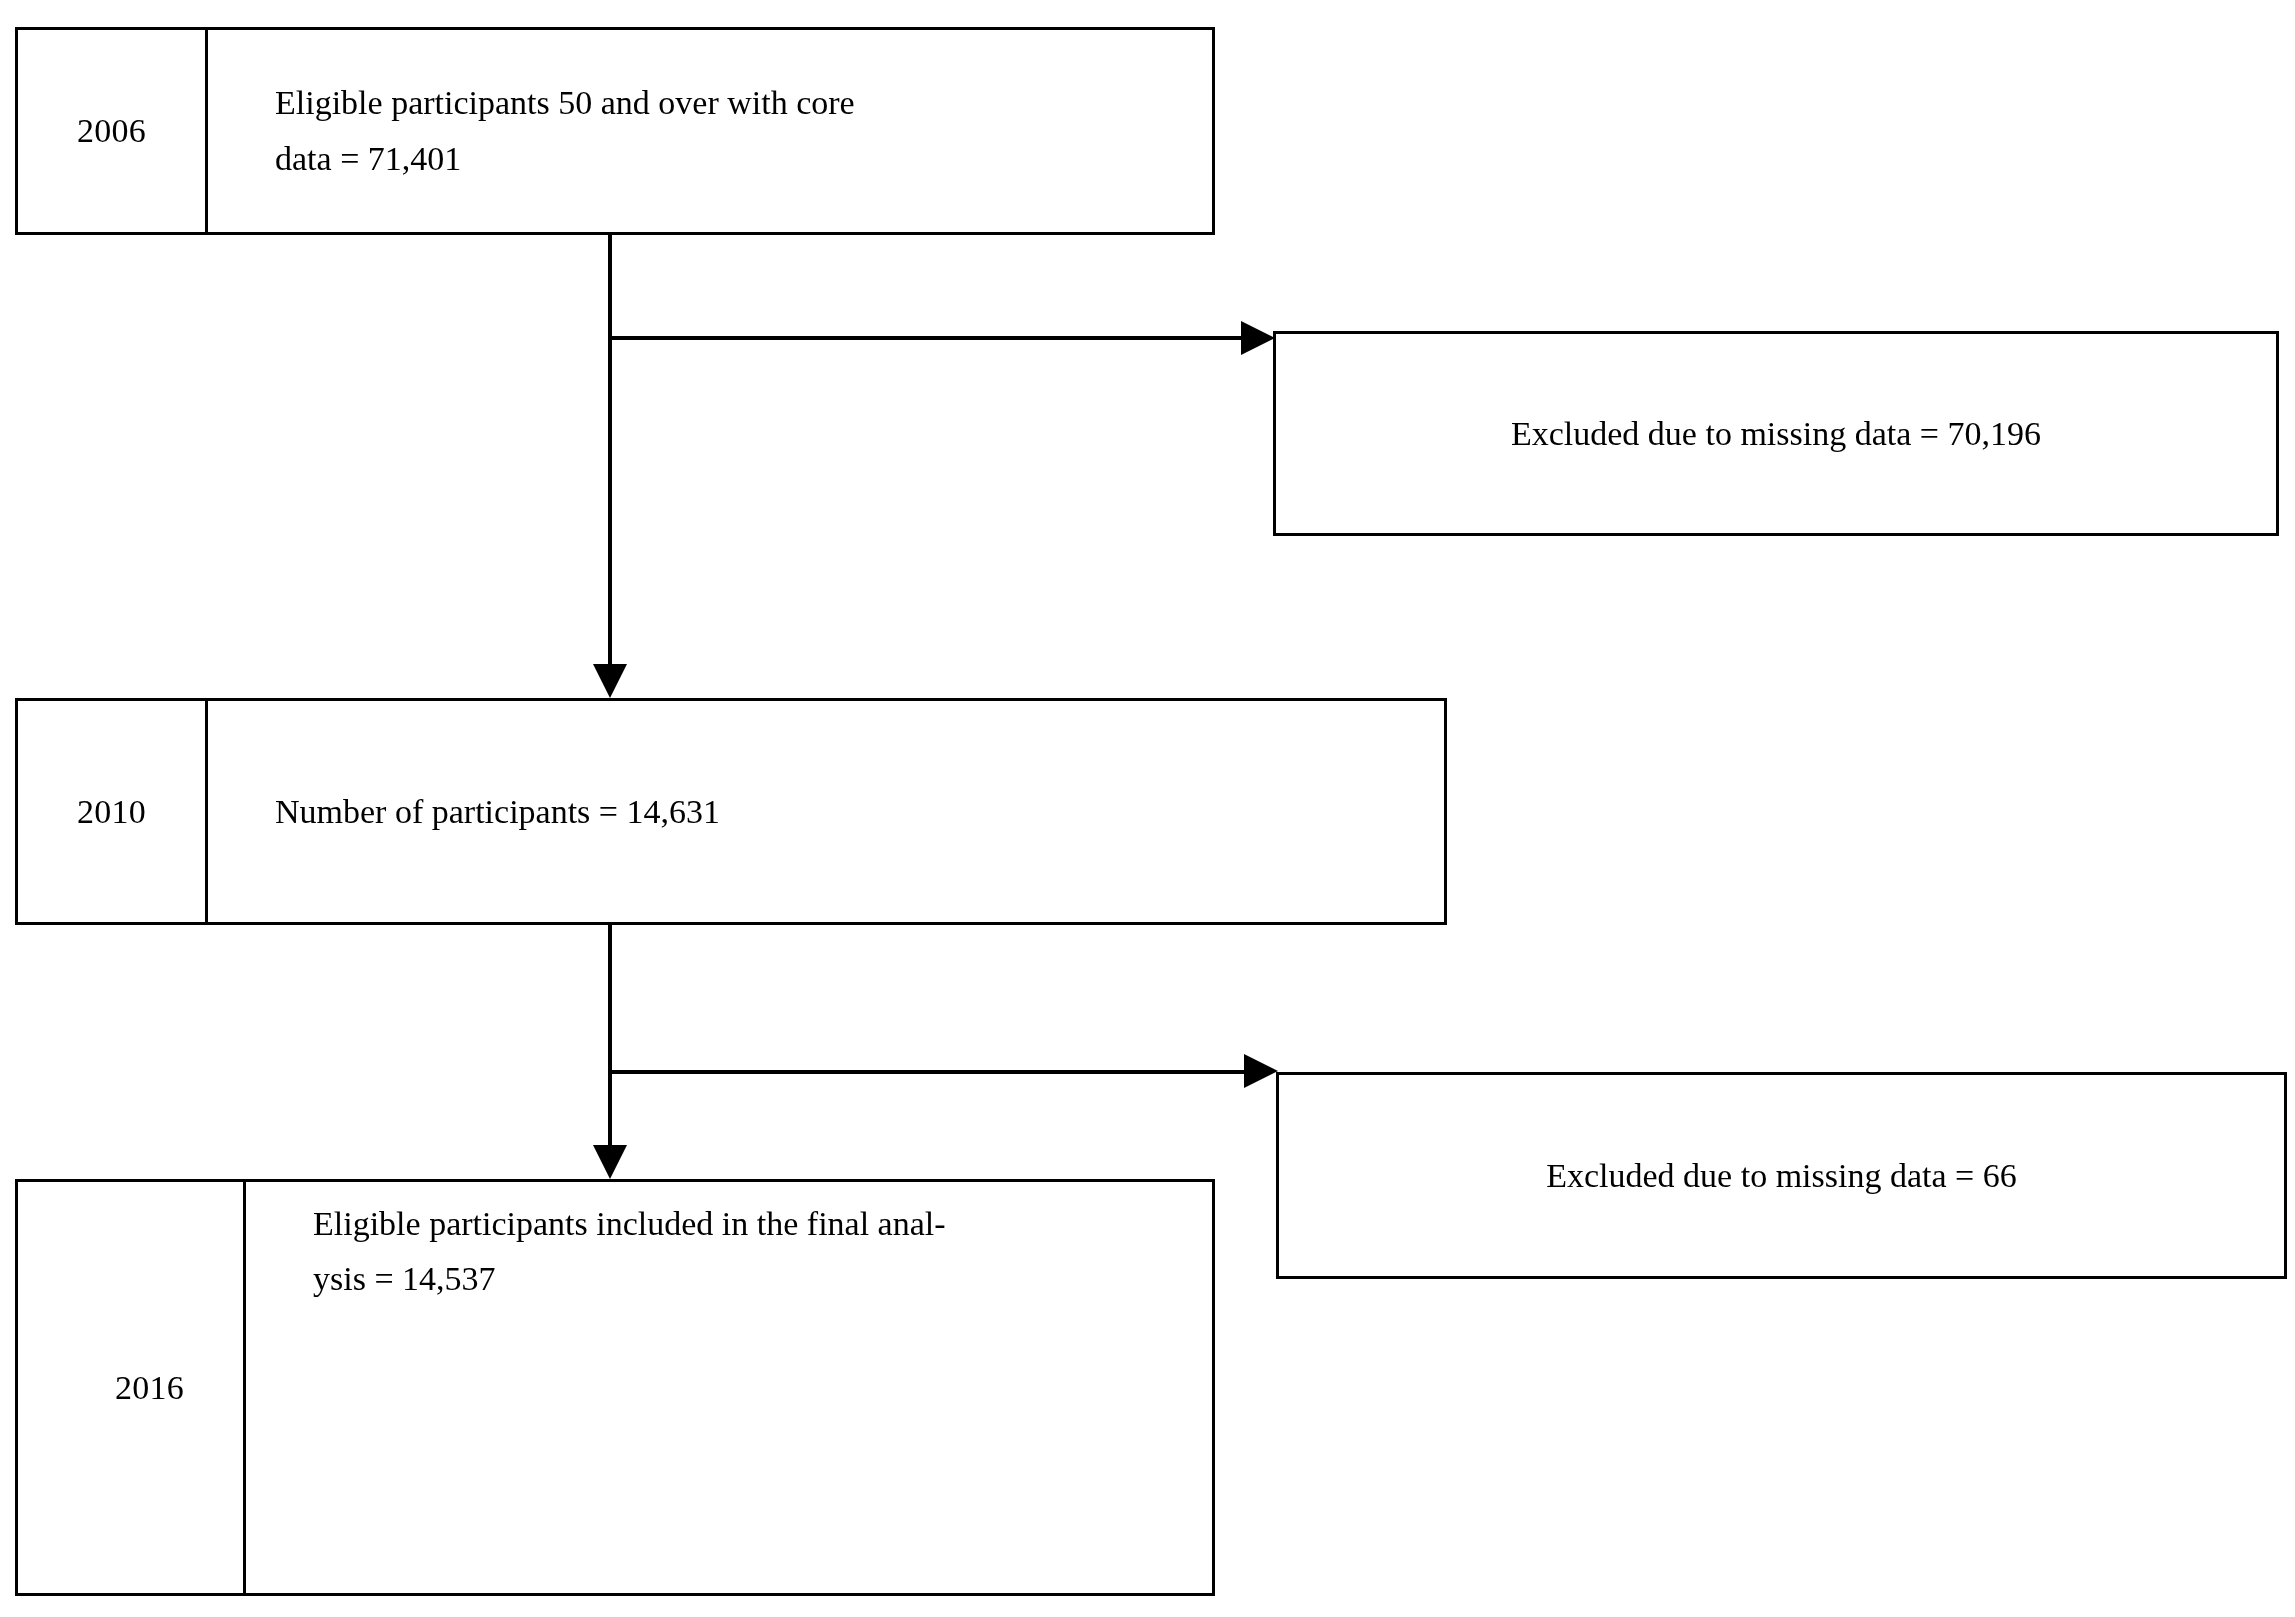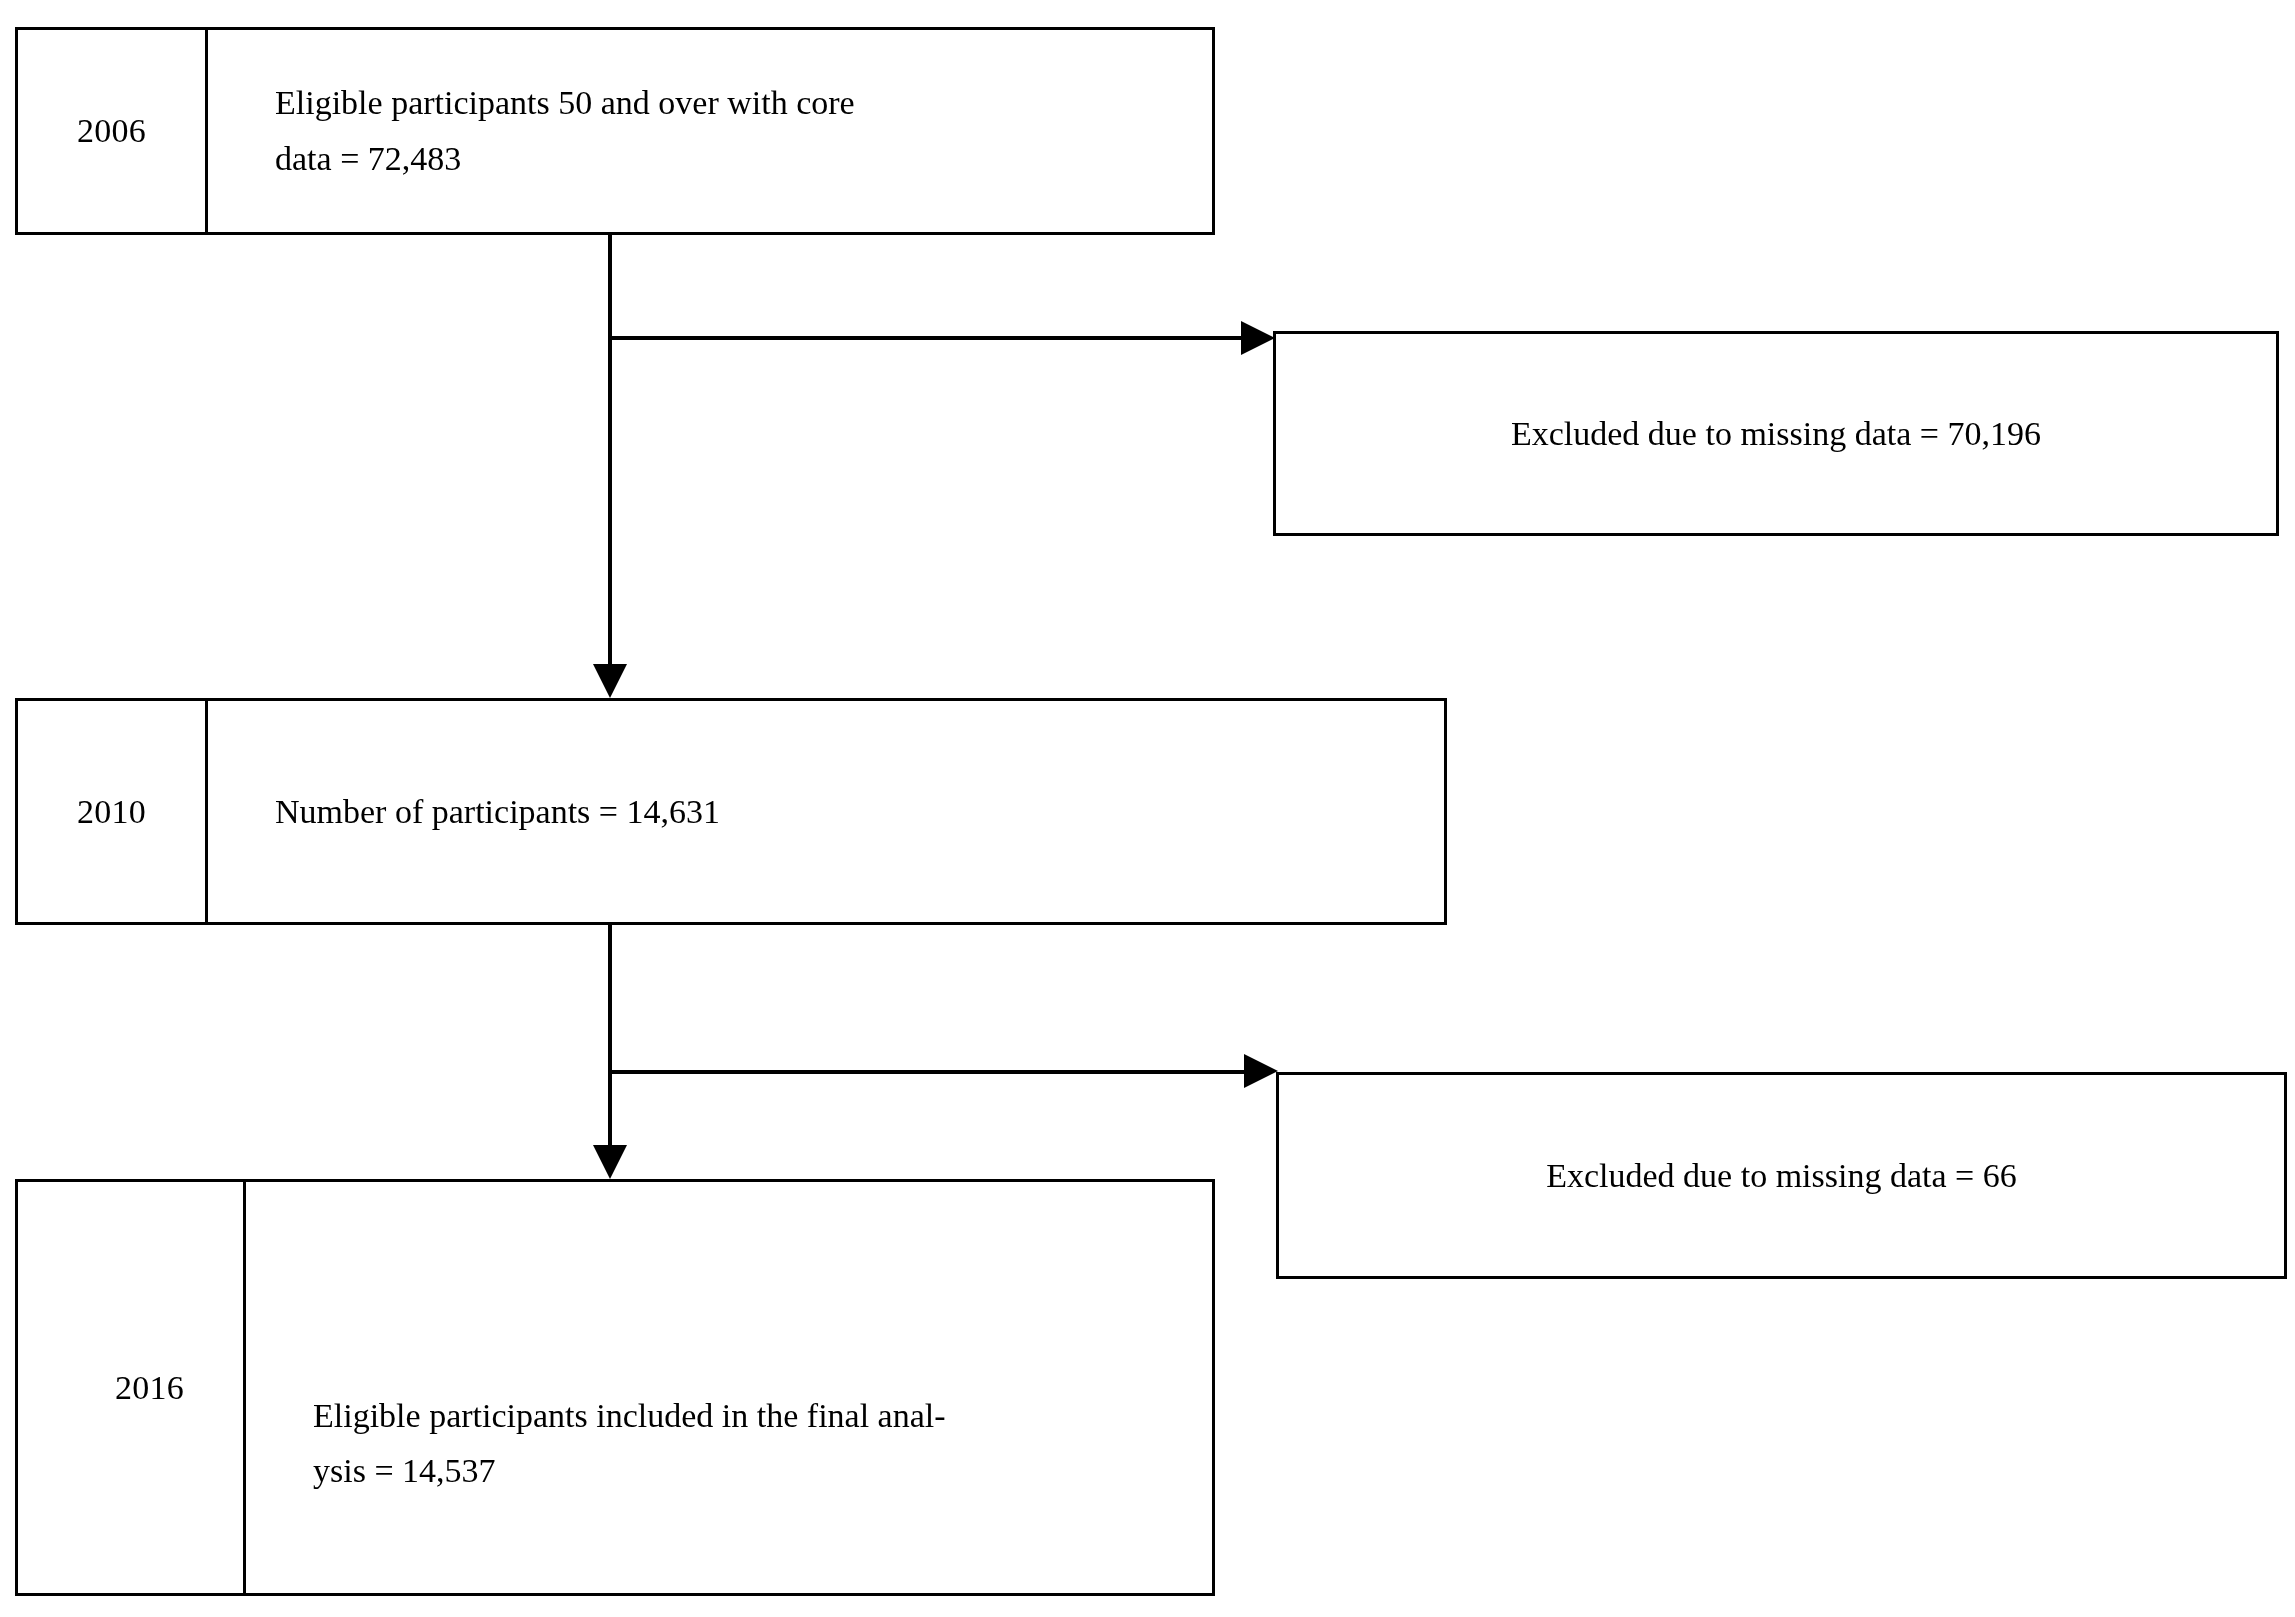--- a/index.html
+++ b/index.html
@@ -112,21 +112,21 @@
 
 <div id="canvas">
 
   <div class="node" style="left:15px; top:26.5px; width:1200px; height:208px;">
     <div class="year-cell" style="width:190px;">
       <span>2006</span>
     </div>
     <div class="body-cell">
       <p class="body-text">
         <span>Eligible participants 50 and over with core</span><br>
-        <span>data = 72,483</span>
+        <span>data = 71,401</span>
       </p>
     </div>
   </div>
 
   <div class="vline" style="left:608px; top:234px; height:457px;"></div>
   <div class="arrow-down" style="left:593px; top:664px;"></div>
 
   <div class="hline" style="left:608px; top:336px; width:637px;"></div>
   <div class="arrow-right" style="left:1241px; top:321px;"></div>
 
@@ -154,21 +154,21 @@
   <div class="node" style="left:1276px; top:1072px; width:1011px; height:207px;">
     <div class="excl-cell">
       <p class="excl-text">Excluded due to missing data = 66</p>
     </div>
   </div>
 
   <div class="node" style="left:15px; top:1179px; width:1200px; height:417px;">
     <div class="year-cell align-bottomish" style="width:190px;">
       <span>2016</span>
     </div>
-    <div class="body-cell" style="justify-content:flex-start; padding-top:192px;">
+    <div class="body-cell" style="justify-content:flex-start; ">
       <p class="body-text">
         <span>Eligible participants included in the final anal-</span><br>
         <span>ysis = 14,537</span>
       </p>
     </div>
   </div>
 
 </div>
 
 

